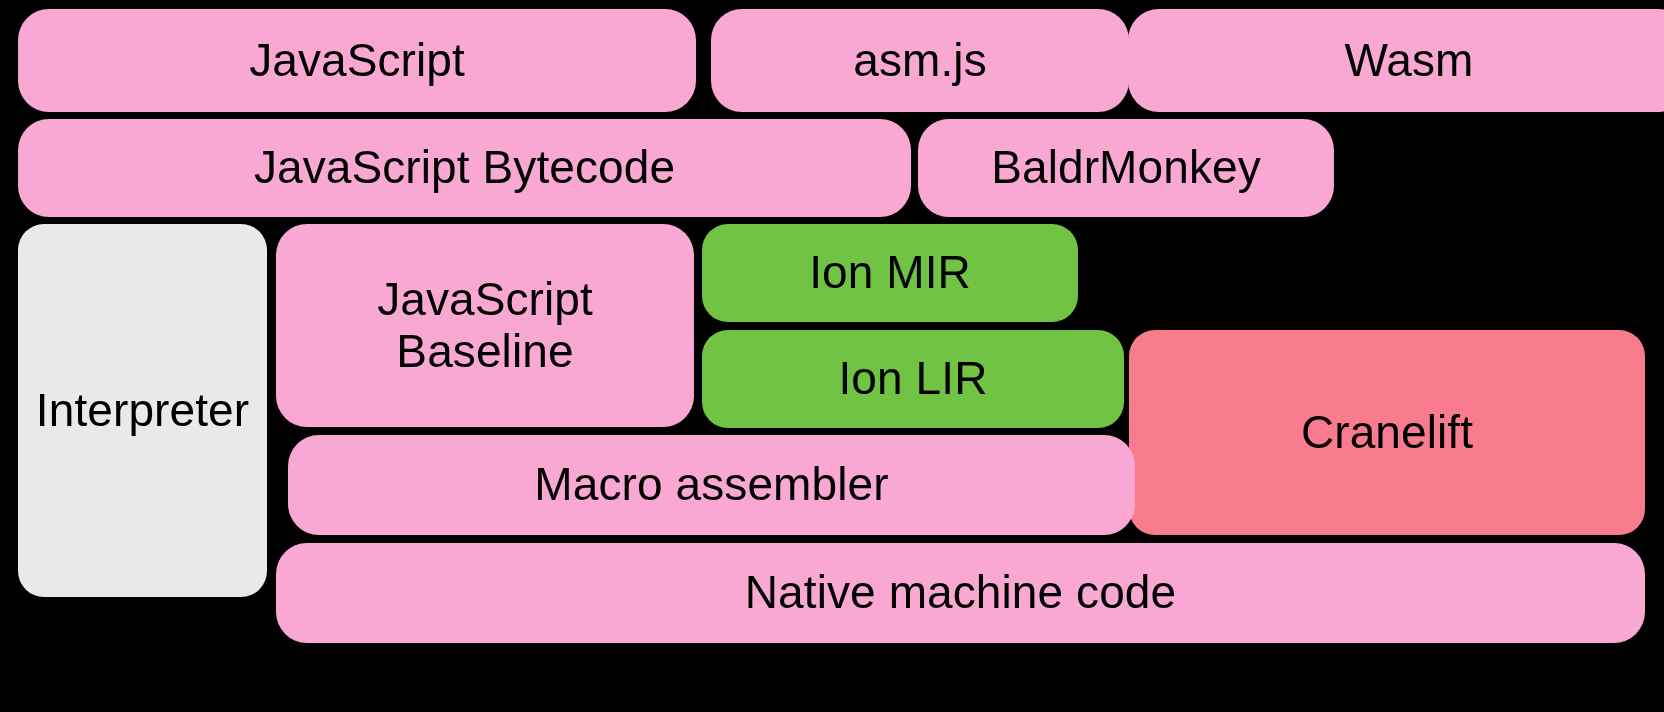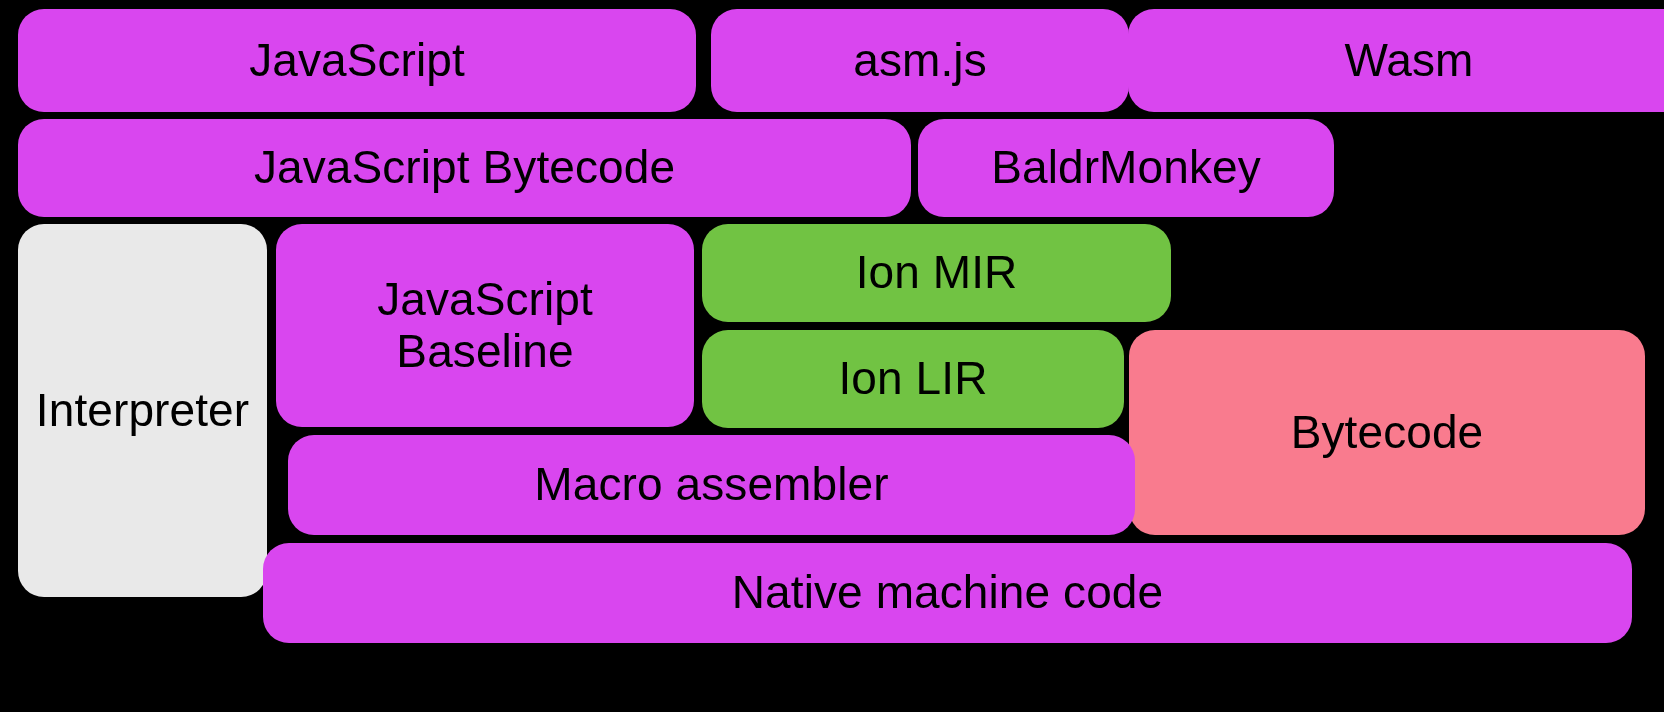--- a/index.html
+++ b/index.html
@@ -26,21 +26,21 @@
     justify-content: center;
     text-align: center;
     border-radius: 26px;
     color: #000000;
     font-weight: 400;
     line-height: 1.12;
     letter-spacing: 0.1px;
     white-space: pre-line;
     user-select: none;
   }
-  .fill-white  { background: #d946ef; }
+  .fill-white  { background: #f9a8d4; border-radius: 31px; }
   .fill-gray   { background: #e9e9e9; }
   .fill-green  { background: #71c343; }
   .fill-pink   { background: #f97b8e; }
 
   .size-lg { font-size: 46px; }
 </style>
 </head>
 <body>
 
 <div id="diagram">
@@ -53,23 +53,23 @@
 
   <div class="node fill-white size-lg" style="left:918px; top:119px; width:416px; height:98px;">BaldrMonkey</div>
 
   <div class="node fill-white size-lg" style="left:18px; top:119px; width:893px; height:98px;">JavaScript Bytecode</div>
 
   <div class="node fill-gray size-lg" style="left:18px; top:224px; width:249px; height:373px;">Interpreter</div>
 
   <div class="node fill-white size-lg" style="left:276px; top:224px; width:418px; height:203px;">JavaScript
 Baseline</div>
 
-  <div class="node fill-green size-lg" style="left:702px; top:224px; width:469px; height:98px;">Ion MIR</div>
+  <div class="node fill-green size-lg" style="left:702px; top:224px; width:376px; height:98px;">Ion MIR</div>
 
   <div class="node fill-green size-lg" style="left:702px; top:330px; width:422px; height:98px;">Ion LIR</div>
 
-  <div class="node fill-pink size-lg" style="left:1129px; top:330px; width:516px; height:205px;">Bytecode</div>
+  <div class="node fill-pink size-lg" style="left:1129px; top:330px; width:516px; height:205px;">Cranelift</div>
 
   <div class="node fill-white size-lg" style="left:288px; top:435px; width:847px; height:100px;">Macro assembler</div>
 
-  <div class="node fill-white size-lg" style="left:263px; top:543px; width:1369px; height:100px;">Native machine code</div>
+  <div class="node fill-white size-lg" style="left:276px; top:543px; width:1369px; height:100px;">Native machine code</div>
 
 </div>
 
 </body></html>

